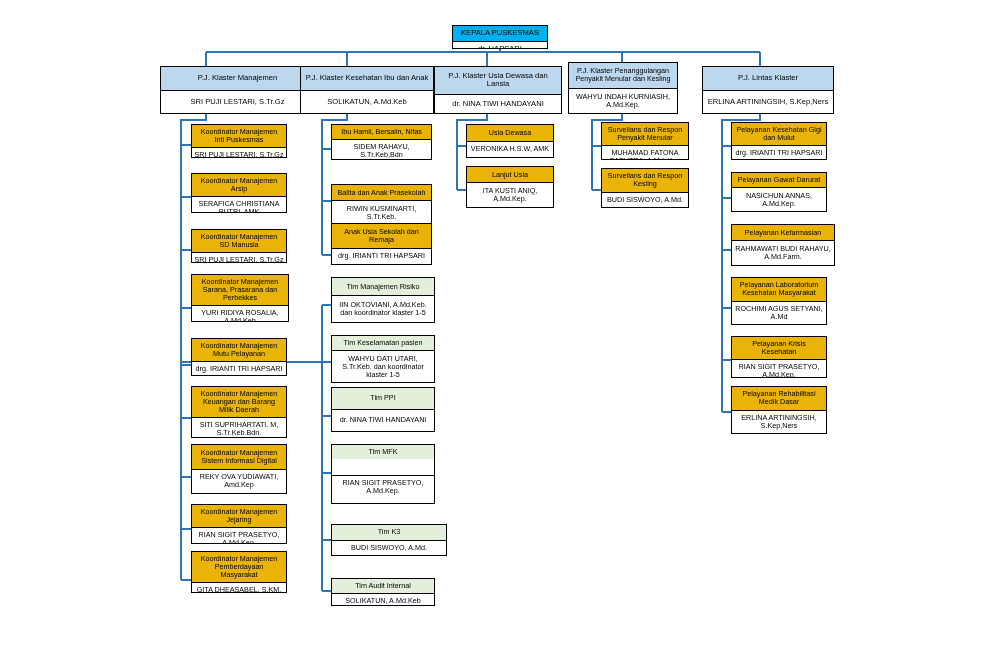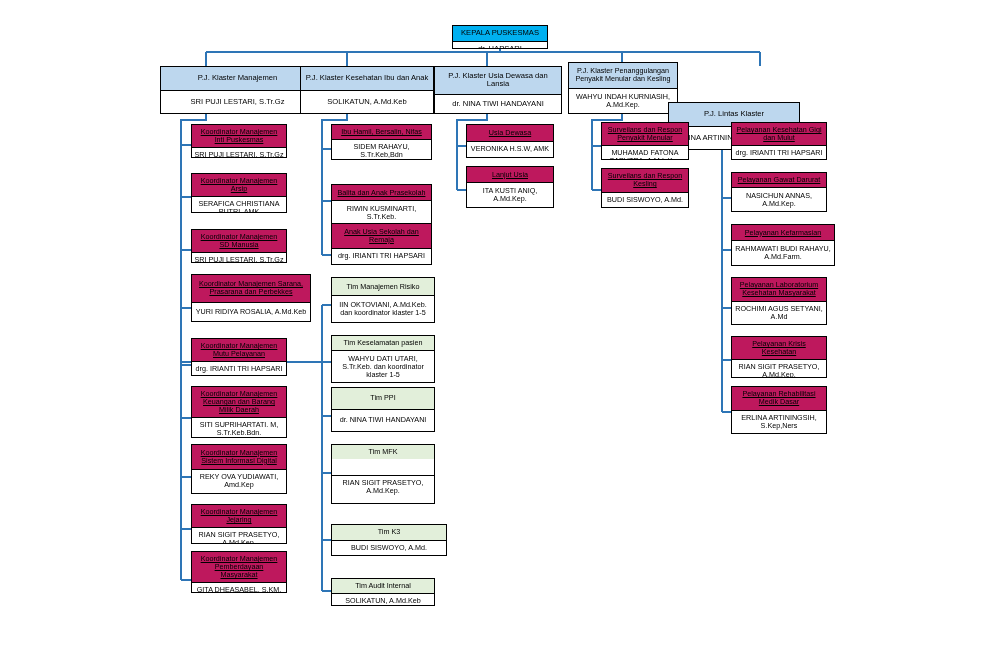--- a/index.html
+++ b/index.html
@@ -53,21 +53,21 @@
     align-items: center;
     justify-content: center;
     flex: 1 1 auto;
   }
   .node-name.second {
     border-top: 1px solid #000000;
   }
   
   .t-blue   .node-title { background: #00b0f0; color: #000; }
   .t-ltblue .node-title { background: #bdd7ee; color: #000; }
-  .t-gray   .node-title { background: #be185d; color: #000; text-decoration: underline; }
+  .t-gray   .node-title { background: #eab308; color: #000; }
   .t-green  .node-title { background: #e2efda; color: #000; }
 
   .fs-7  { font-size: 7.2px; }
   .fs-75 { font-size: 7.6px; }
 </style>
 </head>
 <body>
 
 <div id="chart-canvas">
 
@@ -146,38 +146,38 @@
   <div class="node t-ltblue fs-75" style="left:434px; top:66px; width:128px; height:48px;">
     <div class="node-title">P.J. Klaster Usia Dewasa dan Lansia</div>
     <div class="node-name">dr. NINA TIWI HANDAYANI</div>
   </div>
 
   <div class="node t-ltblue fs-7" style="left:568px; top:62px; width:110px; height:52px;">
     <div class="node-title">P.J. Klaster Penanggulangan Penyakit Menular dan Kesling</div>
     <div class="node-name">WAHYU INDAH KURNIASIH, A.Md.Kep.</div>
   </div>
 
-  <div class="node t-ltblue fs-75" style="left:668px; top:66px; width:132px; height:48px;margin-top:36px;">
+  <div class="node t-ltblue fs-75" style="left:702px; top:66px; width:132px; height:48px;">
     <div class="node-title">P.J. Lintas Klaster</div>
     <div class="node-name">ERLINA ARTININGSIH, S.Kep,Ners</div>
   </div>
 
   <div class="node t-gray fs-7" style="left:191px; top:124px; width:96px; height:34px;">
     <div class="node-title">Koordinator Manajemen Inti Puskesmas</div>
     <div class="node-name">SRI PUJI LESTARI, S.Tr.Gz</div>
   </div>
   <div class="node t-gray fs-7" style="left:191px; top:173px; width:96px; height:40px;">
     <div class="node-title">Koordinator Manajemen Arsip</div>
     <div class="node-name">SERAFICA CHRISTIANA PUTRI, AMK</div>
   </div>
   <div class="node t-gray fs-7" style="left:191px; top:229px; width:96px; height:34px;">
     <div class="node-title">Koordinator Manajemen SD Manusia</div>
     <div class="node-name">SRI PUJI LESTARI, S.Tr.Gz</div>
   </div>
-  <div class="node t-gray fs-7" style="left:191px; top:274px; width:120px; height:48px;">
+  <div class="node t-gray fs-7" style="left:191px; top:274px; width:98px; height:48px;">
     <div class="node-title">Koordinator Manajemen Sarana, Prasarana dan Perbekkes</div>
     <div class="node-name">YURI RIDIYA ROSALIA, A.Md.Keb</div>
   </div>
   <div class="node t-gray fs-7" style="left:191px; top:338px; width:96px; height:38px;">
     <div class="node-title">Koordinator Manajemen Mutu Pelayanan</div>
     <div class="node-name">drg. IRIANTI TRI HAPSARI</div>
   </div>
   <div class="node t-gray fs-7" style="left:191px; top:386px; width:96px; height:52px;">
     <div class="node-title">Koordinator Manajemen Keuangan dan Barang Milik Daerah</div>
     <div class="node-name">SITI SUPRIHARTATI. M, S.Tr.Keb.Bdn.</div>

